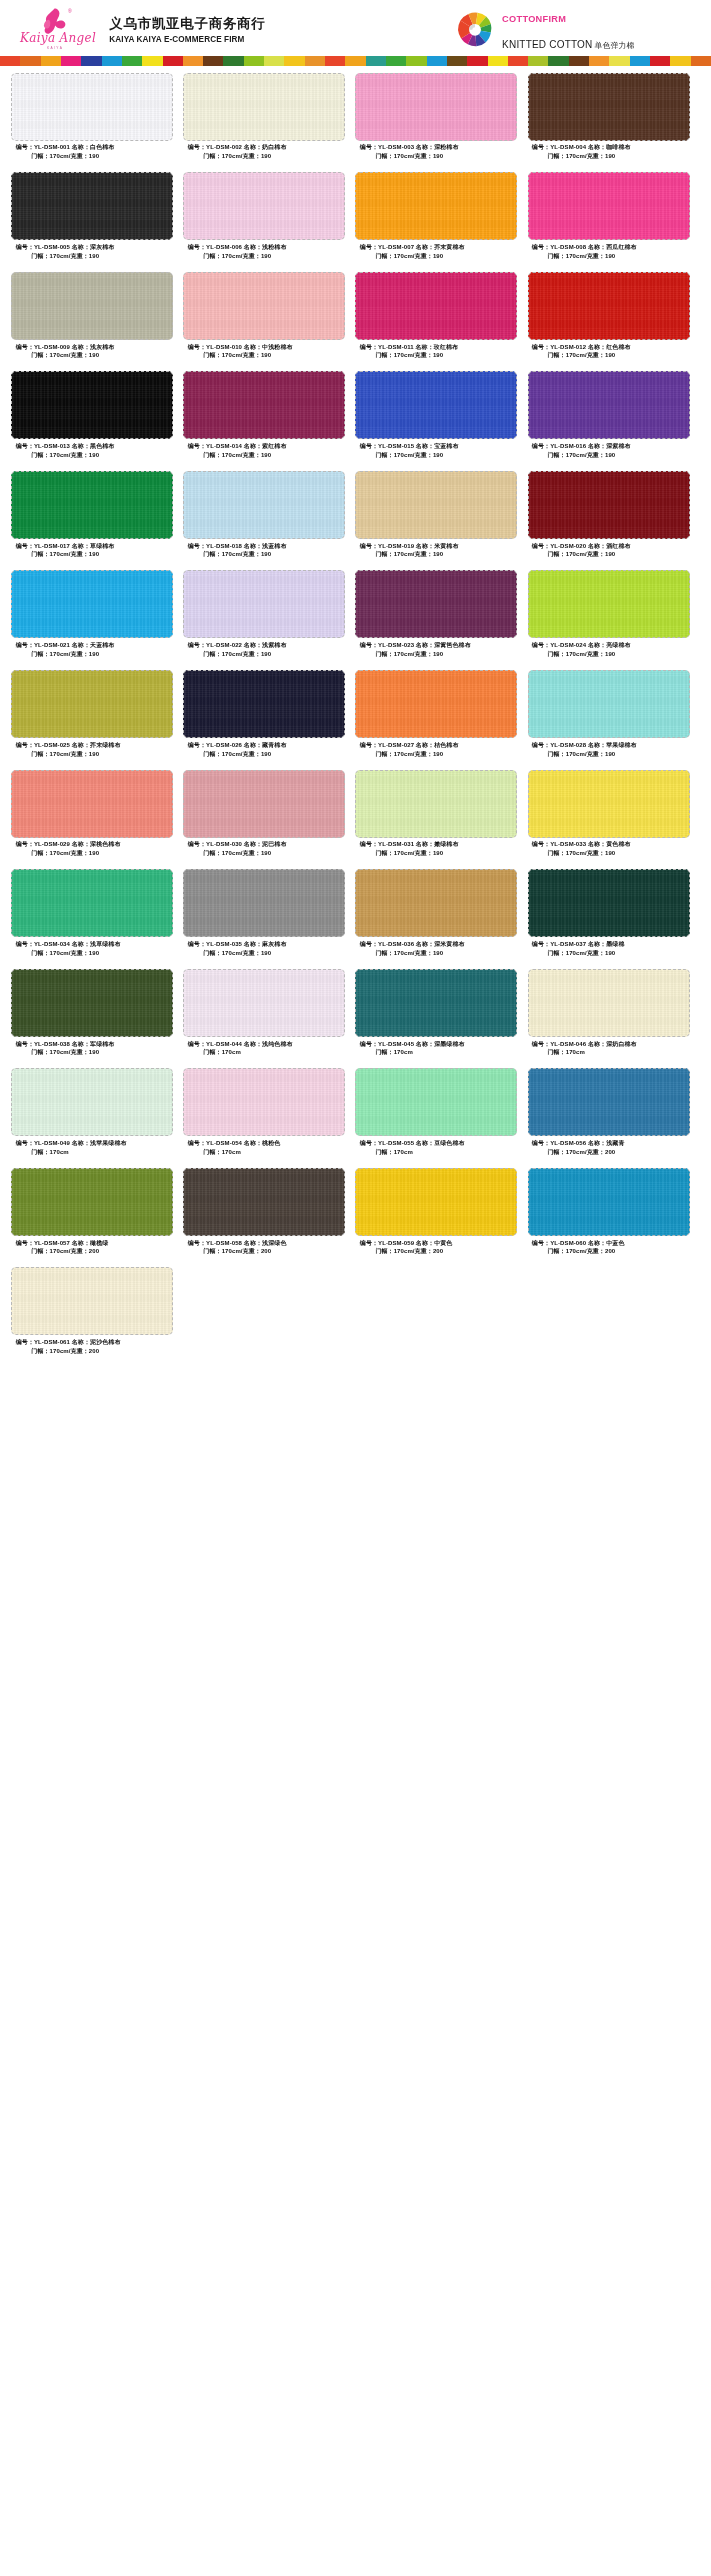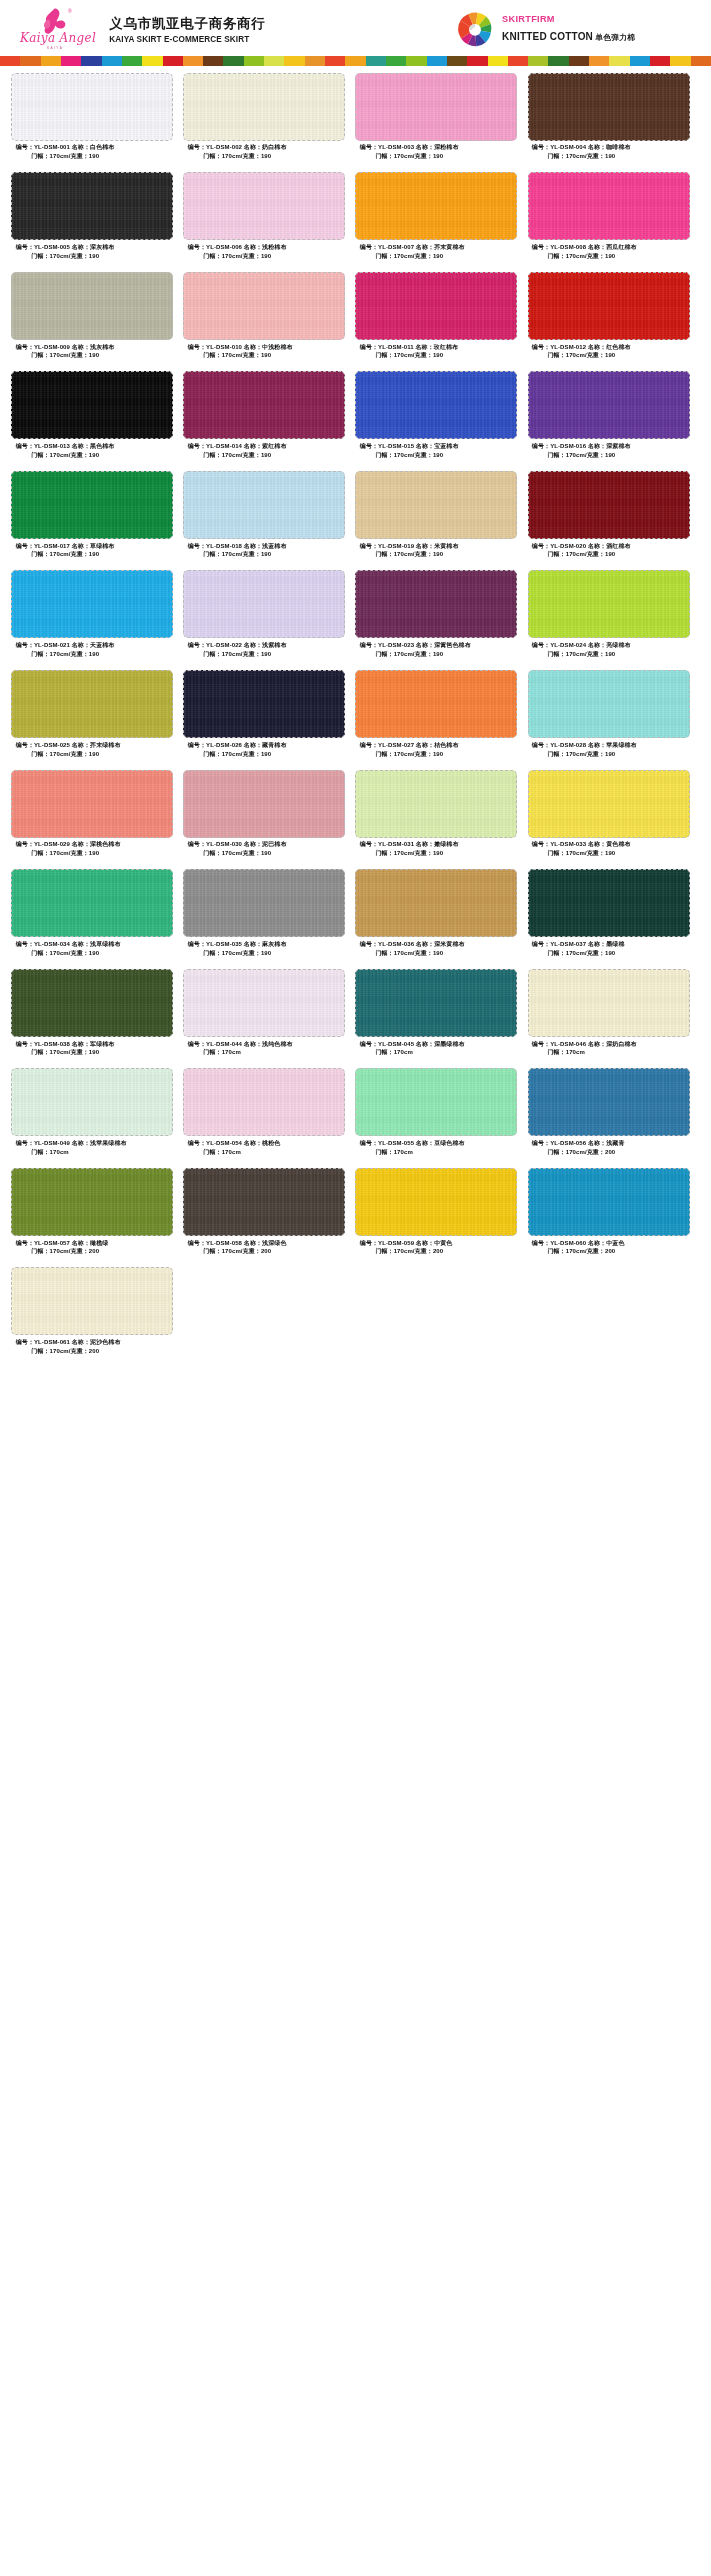--- a/index.html
+++ b/index.html
@@ -78,23 +78,23 @@
     left: 455px; top: 10px;
     display: flex;
     align-items: flex-start;
   }
   .cc-fan { width: 40px; height: 37px; }
   .cc-text { margin-left: 7.1px; padding-top: 3.6px; }
   .cc-title { font-size: 9.2px; font-weight: bold; letter-spacing: 0.3px; }
   .cc-colour { color: #e8388f; }
   .cc-card { color: #e8388f; font-weight: bold; }
   .cc-sub {
-    margin-top: 7px;
+    margin-top: 15px;
     font-size: 10px;
-    font-weight: bold;
+    font-weight: normal;
     color: #1b1b1b;
     letter-spacing: 0.2px;
     white-space: nowrap;
   }
   .cc-sub .cn { font-size: 7.8px; margin-left: 2.1px; }
 
   
   .stripe {
     width: 711px;
     height: 9.2px;
@@ -163,21 +163,21 @@
       <svg class="logo-mark" width="31" height="28.4" viewBox="0 0 44 40">
         <path d="M22 2c4 0 7 3 7 7 0 5-4 8-4 12 3-2 8-3 11 0 3 3 1 8-3 9-4 1-8-1-10-4-1 5-4 9-8 11-3 2-7 0-7-4 0-4 4-6 8-7-4-2-7-6-6-10 1-5 7-8 12-14z" fill="#e8388f"></path>
         <path d="M13 18c-3 1-6 4-6 8 0 3 3 5 6 4 2-1 3-4 3-7 0-3-1-5-3-5z" fill="#f05fa4"></path>
       </svg>
       <span class="logo-reg">®</span>
       <span class="logo-script">Kaiya Angel</span>
       <span class="logo-sub">KAIYA</span>
     </div>
     <div class="brand-text">
       <div class="brand-cn">义乌市凯亚电子商务商行</div>
-      <div class="brand-en">KAIYA SKIRT E-COMMERCE SKIRT</div>
+      <div class="brand-en">KAIYA KAIYA E-COMMERCE FIRM</div>
     </div>
   </div>
 
   <div class="cc-block">
     <svg class="cc-fan" viewBox="0 0 60 56">
       <g transform="translate(30,30)">
         <path d="M0 0 L-22 -14 A26 26 0 0 1 -10 -24 Z" fill="#e8452a"></path>
         <path d="M0 0 L-10 -24 A26 26 0 0 1 4 -26 Z" fill="#f0932a"></path>
         <path d="M0 0 L4 -26 A26 26 0 0 1 17 -20 Z" fill="#f2d21c"></path>
         <path d="M0 0 L17 -20 A26 26 0 0 1 24 -9 Z" fill="#8fc220"></path>
@@ -186,21 +186,21 @@
         <path d="M0 0 L16 19 A26 26 0 0 1 2 25 Z" fill="#3a3f9e"></path>
         <path d="M0 0 L2 25 A26 26 0 0 1 -11 22 Z" fill="#7a2f8f"></path>
         <path d="M0 0 L-11 22 A26 26 0 0 1 -21 13 Z" fill="#d6207a"></path>
         <path d="M0 0 L-21 13 A26 26 0 0 1 -22 -14 Z" fill="#e8452a"></path>
         <circle cx="0" cy="0" r="9" fill="#ffffff"></circle>
         <path d="M-9 0 a9 9 0 0 1 9 -9 l0 5 a4 4 0 0 0 -4 4 z" fill="#d9d9d9"></path>
       </g>
     </svg>
     <div class="cc-text">
       <div class="cc-title">
-        <span class="cc-colour">SKIRT</span><span class="cc-card">FIRM</span>
+        <span class="cc-colour">COTTON</span><span class="cc-card">FIRM</span>
       </div>
       <div class="cc-sub">
         <span>KNITTED COTTON</span><span class="cn">单色弹力棉</span>
       </div>
     </div>
   </div>
 </div>
 
 <div class="stripe" id="stripe">
     <i style="background: rgb(232, 69, 42);"></i>

